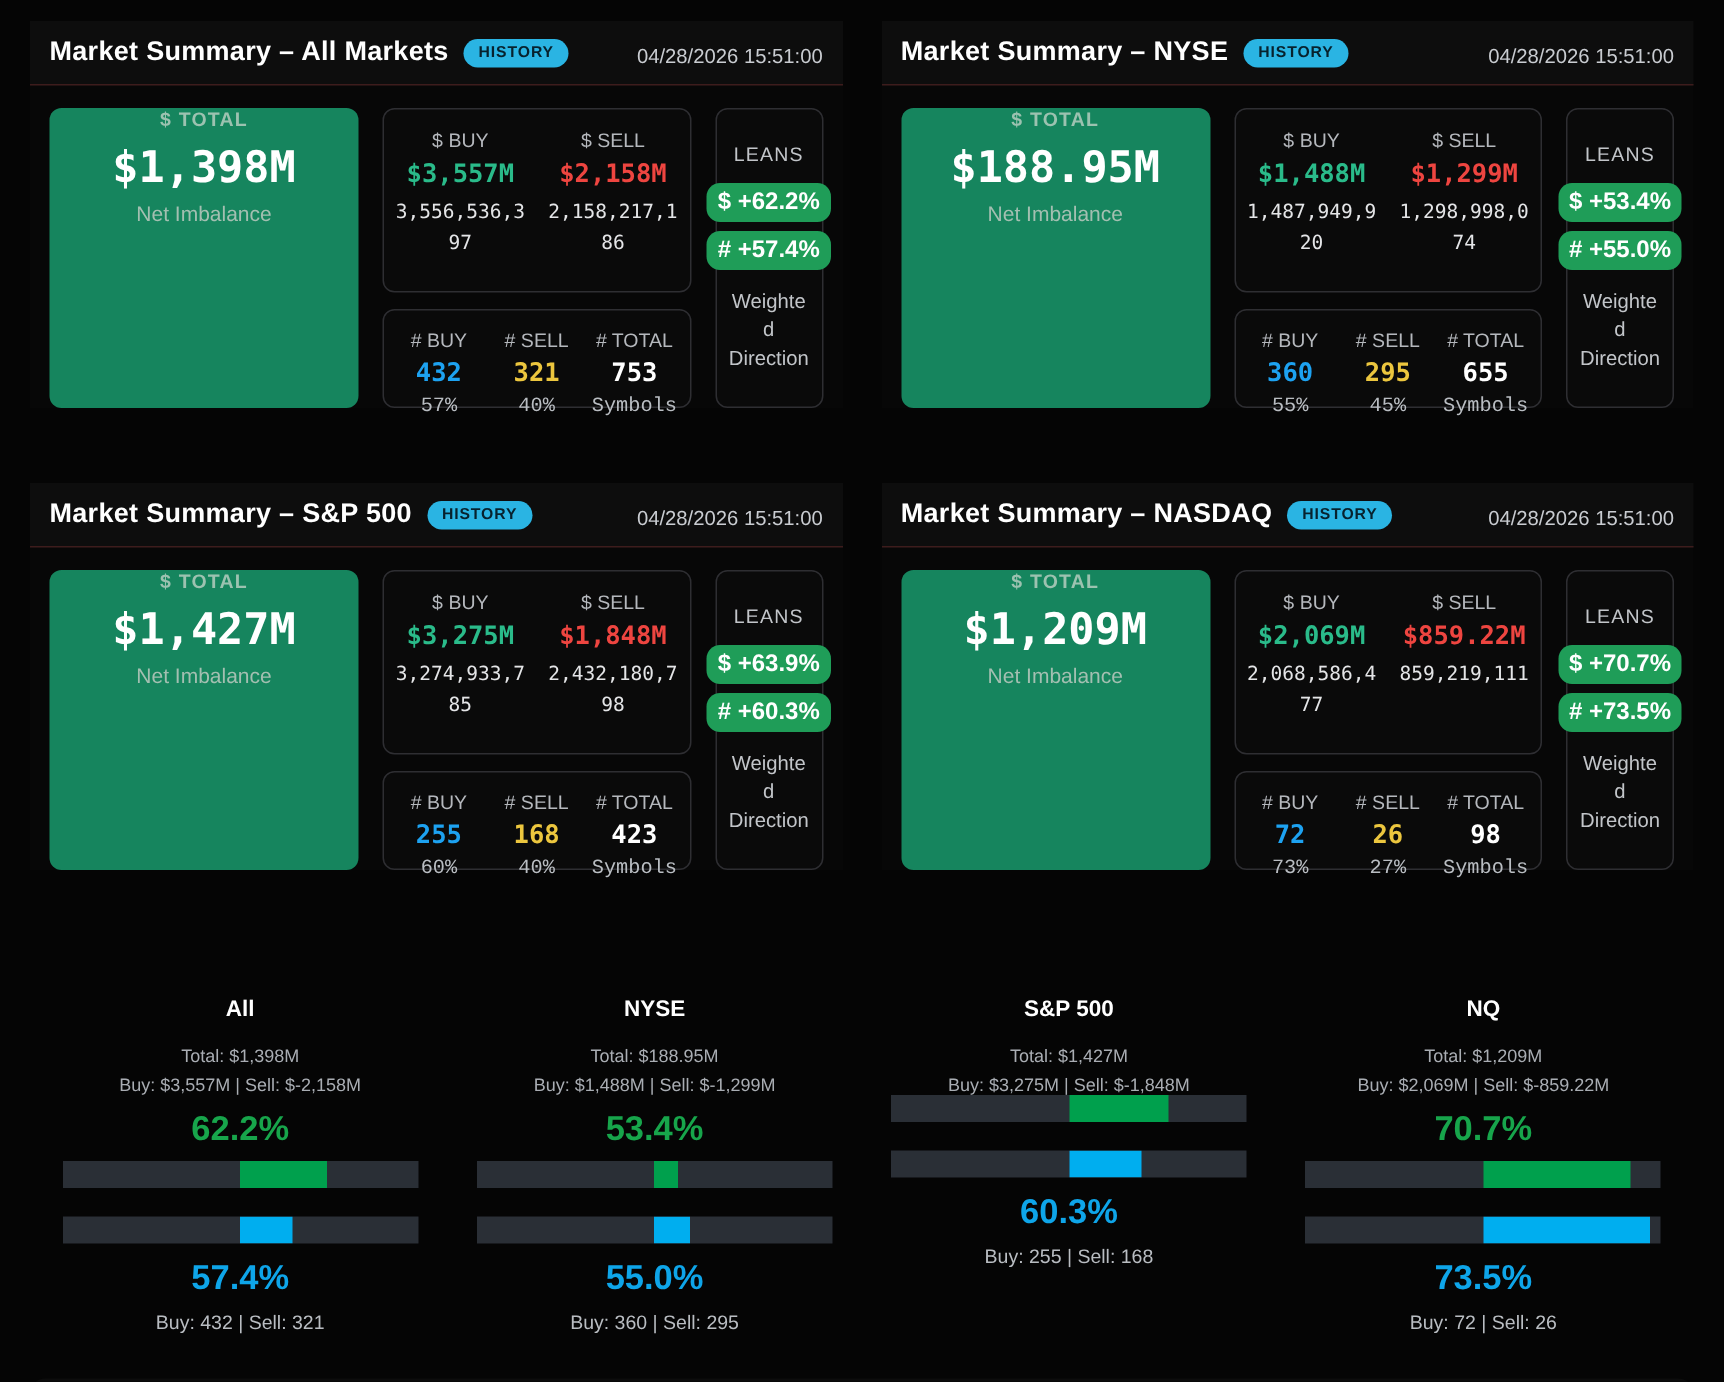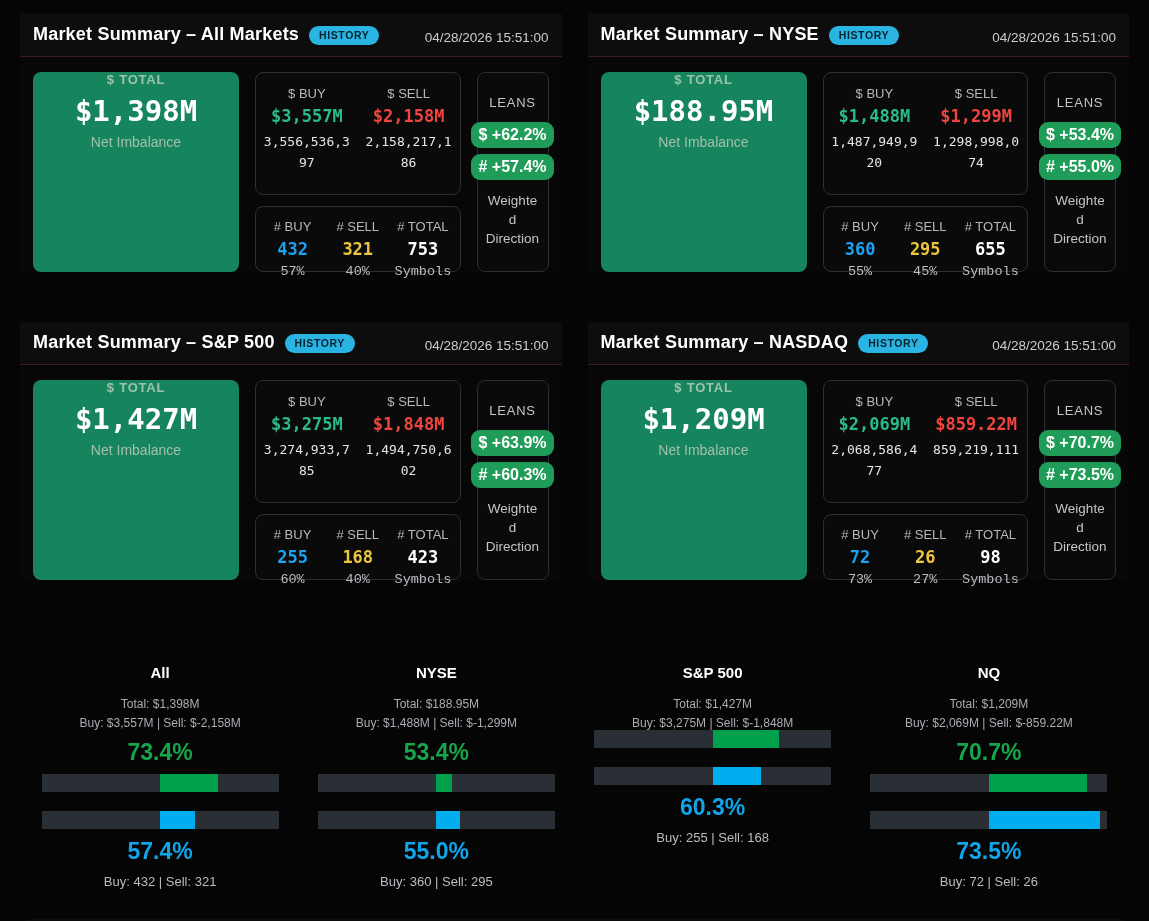--- a/index.html
+++ b/index.html
@@ -265,21 +265,21 @@
         <div class="mid-col">
           <div class="box dollar-box">
             <div class="cell">
               <div class="cell-label">$ BUY</div>
               <div class="cell-value buy-color">$3,275M</div>
               <div class="cell-raw">3,274,933,785</div>
             </div>
             <div class="cell">
               <div class="cell-label">$ SELL</div>
               <div class="cell-value sell-color">$1,848M</div>
-              <div class="cell-raw">1,494,750,602</div>
+              <div class="cell-raw">2,432,180,798</div>
             </div>
           </div>
           <div class="box count-box">
             <div class="cell">
               <div class="cell-label"># BUY</div>
               <div class="cell-value blue-color">255</div>
               <div class="cell-sub">60%</div>
             </div>
             <div class="cell">
               <div class="cell-label"># SELL</div>
@@ -354,21 +354,21 @@
       </div>
     </section>
   </div>
 
   <div class="gauges-grid">
 
     <div class="gauge">
       <div class="gauge-title">All</div>
       <div class="gauge-total">Total: $1,398M</div>
       <div class="gauge-buysell">Buy: $3,557M | Sell: $-2,158M</div>
-      <div class="gauge-pct pct-green">73.4%</div>
+      <div class="gauge-pct pct-green">62.2%</div>
       <div class="bar-track">
         <div class="bar-fill fill-green" style="width: 24.4%;"></div>
       </div>
       <div class="bar-track">
         <div class="bar-fill fill-blue" style="width: 14.8%;"></div>
       </div>
       <div class="gauge-pct pct-blue">57.4%</div>
       <div class="gauge-counts">Buy: 432 | Sell: 321</div>
     </div>
 

